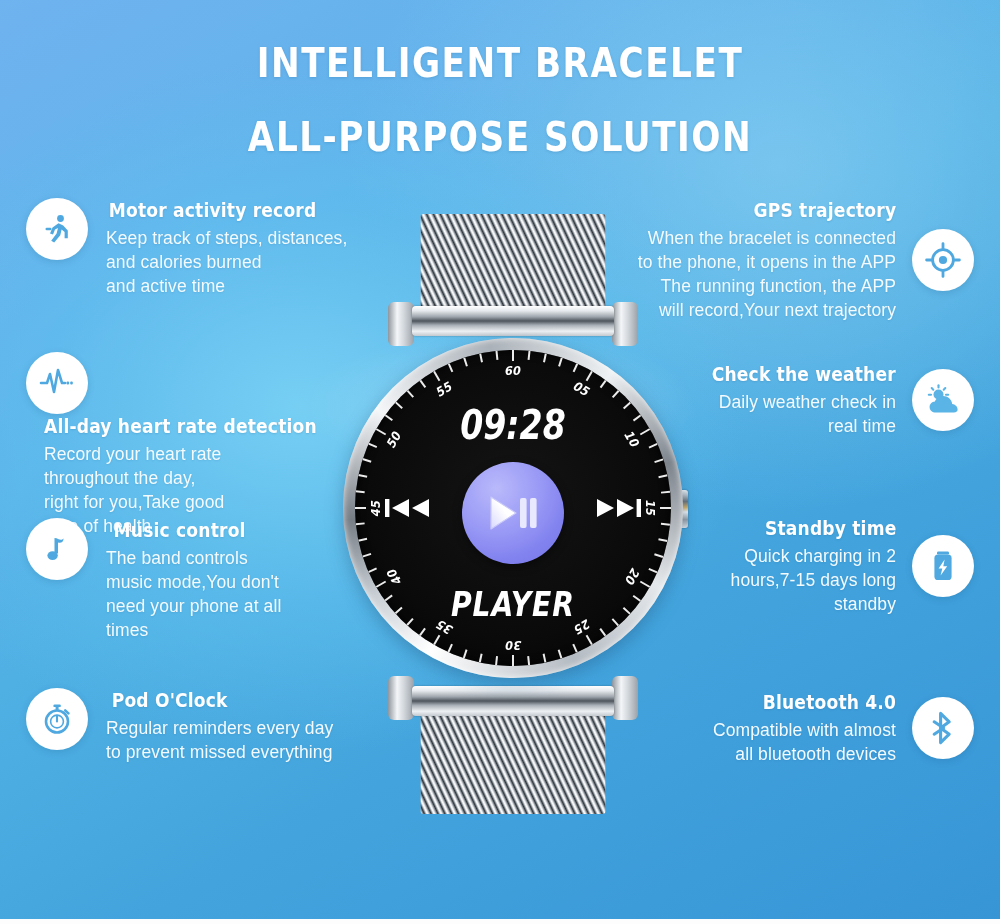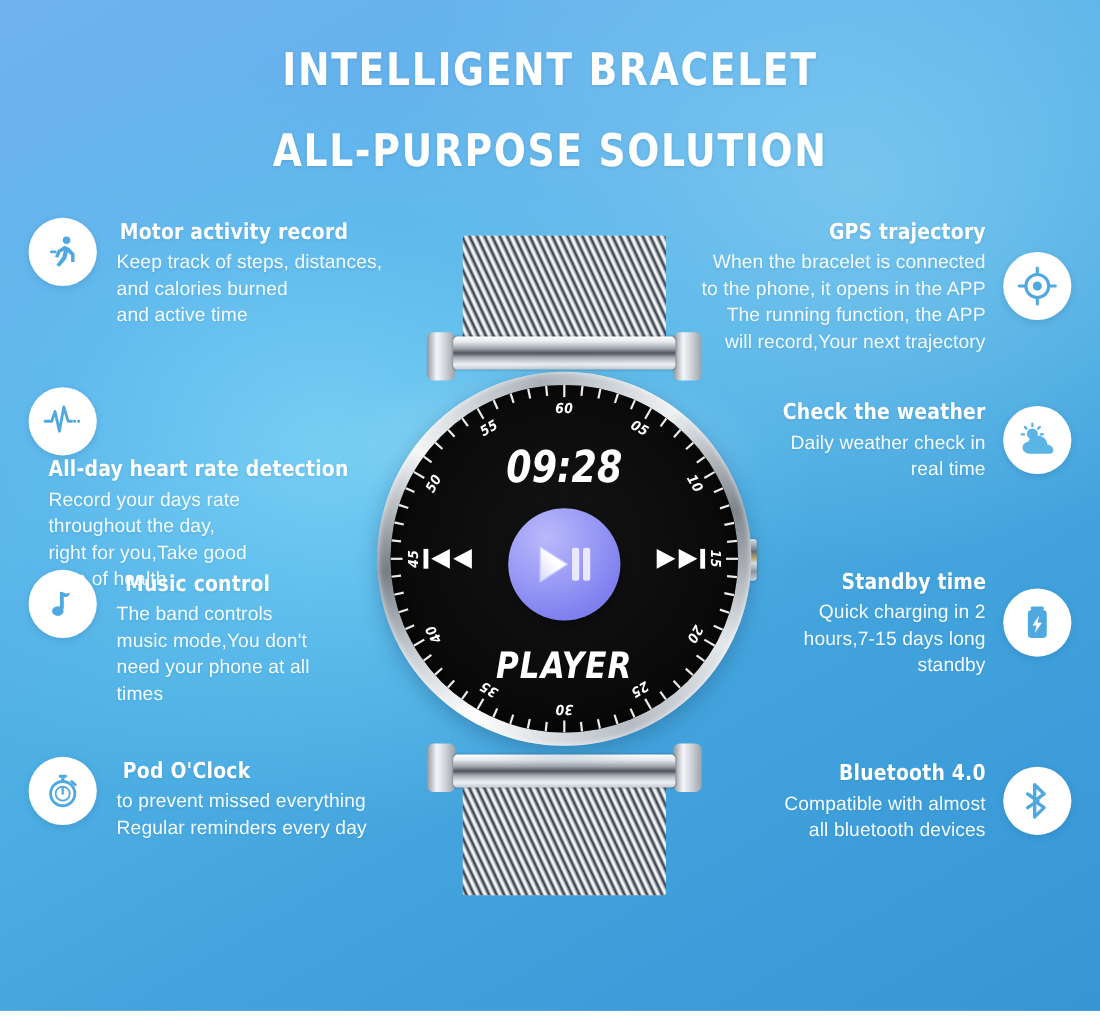--- a/index.html
+++ b/index.html
@@ -249,21 +249,21 @@
   <div class="badge">
     <svg width="38" height="38" viewBox="0 0 38 38">
       <path d="M3 19 H9 L12 10 L16 28 L20 6 L24 19 H27" fill="none" stroke="#4fa9e0" stroke-width="2.6" stroke-linecap="round" stroke-linejoin="round"></path>
       <rect x="28.5" y="17.6" width="2.6" height="2.8" rx="1" fill="#4fa9e0"></rect>
       <rect x="32.2" y="17.6" width="2.6" height="2.8" rx="1" fill="#4fa9e0"></rect>
     </svg>
   </div>
   <div class="ftext">
     <div class="ftitle">All-day heart rate detection</div>
     <div class="fdesc">
-      <div>Record your days rate</div>
+      <div>Record your heart rate</div>
       <div>throughout the day,</div>
       <div>right for you,Take good</div>
       <div>care of health</div>
     </div>
   </div>
 </div>
 
 <div class="feature left" id="f-music">
   <div class="badge">
     <svg width="34" height="34" viewBox="0 0 34 34">
@@ -289,22 +289,22 @@
       <circle cx="18" cy="20.5" r="6.4" fill="none" stroke="#4fa9e0" stroke-width="1.6"></circle>
       <rect x="14.4" y="3.4" width="7.4" height="2.7" rx="1.2" fill="#4fa9e0"></rect>
       <rect x="16.6" y="5.8" width="3" height="3.6" fill="#4fa9e0"></rect>
       <path d="M26.2 9.4 L29.4 12.4" stroke="#4fa9e0" stroke-width="2.6" stroke-linecap="round"></path>
       <path d="M18 20.5 L18 14.8" stroke="#4fa9e0" stroke-width="2.1" stroke-linecap="round"></path>
     </svg>
   </div>
   <div class="ftext">
     <div class="ftitle">Pod O'Clock</div>
     <div class="fdesc">
+      <div>Regular reminders every day</div>
       <div>to prevent missed everything</div>
-      <div>Regular reminders every day</div>
     </div>
   </div>
 </div>
 
 <div class="feature right" id="f-gps">
   <div class="badge">
     <svg width="38" height="38" viewBox="0 0 38 38">
       <circle cx="19" cy="19" r="10.4" fill="none" stroke="#4fa9e0" stroke-width="2.8"></circle>
       <circle cx="19" cy="19" r="4.1" fill="#4fa9e0"></circle>
       <path d="M19 2.6 L19 8.2 M19 29.8 L19 35.4 M2.6 19 L8.2 19 M29.8 19 L35.4 19" stroke="#4fa9e0" stroke-width="2.8" stroke-linecap="round"></path>

